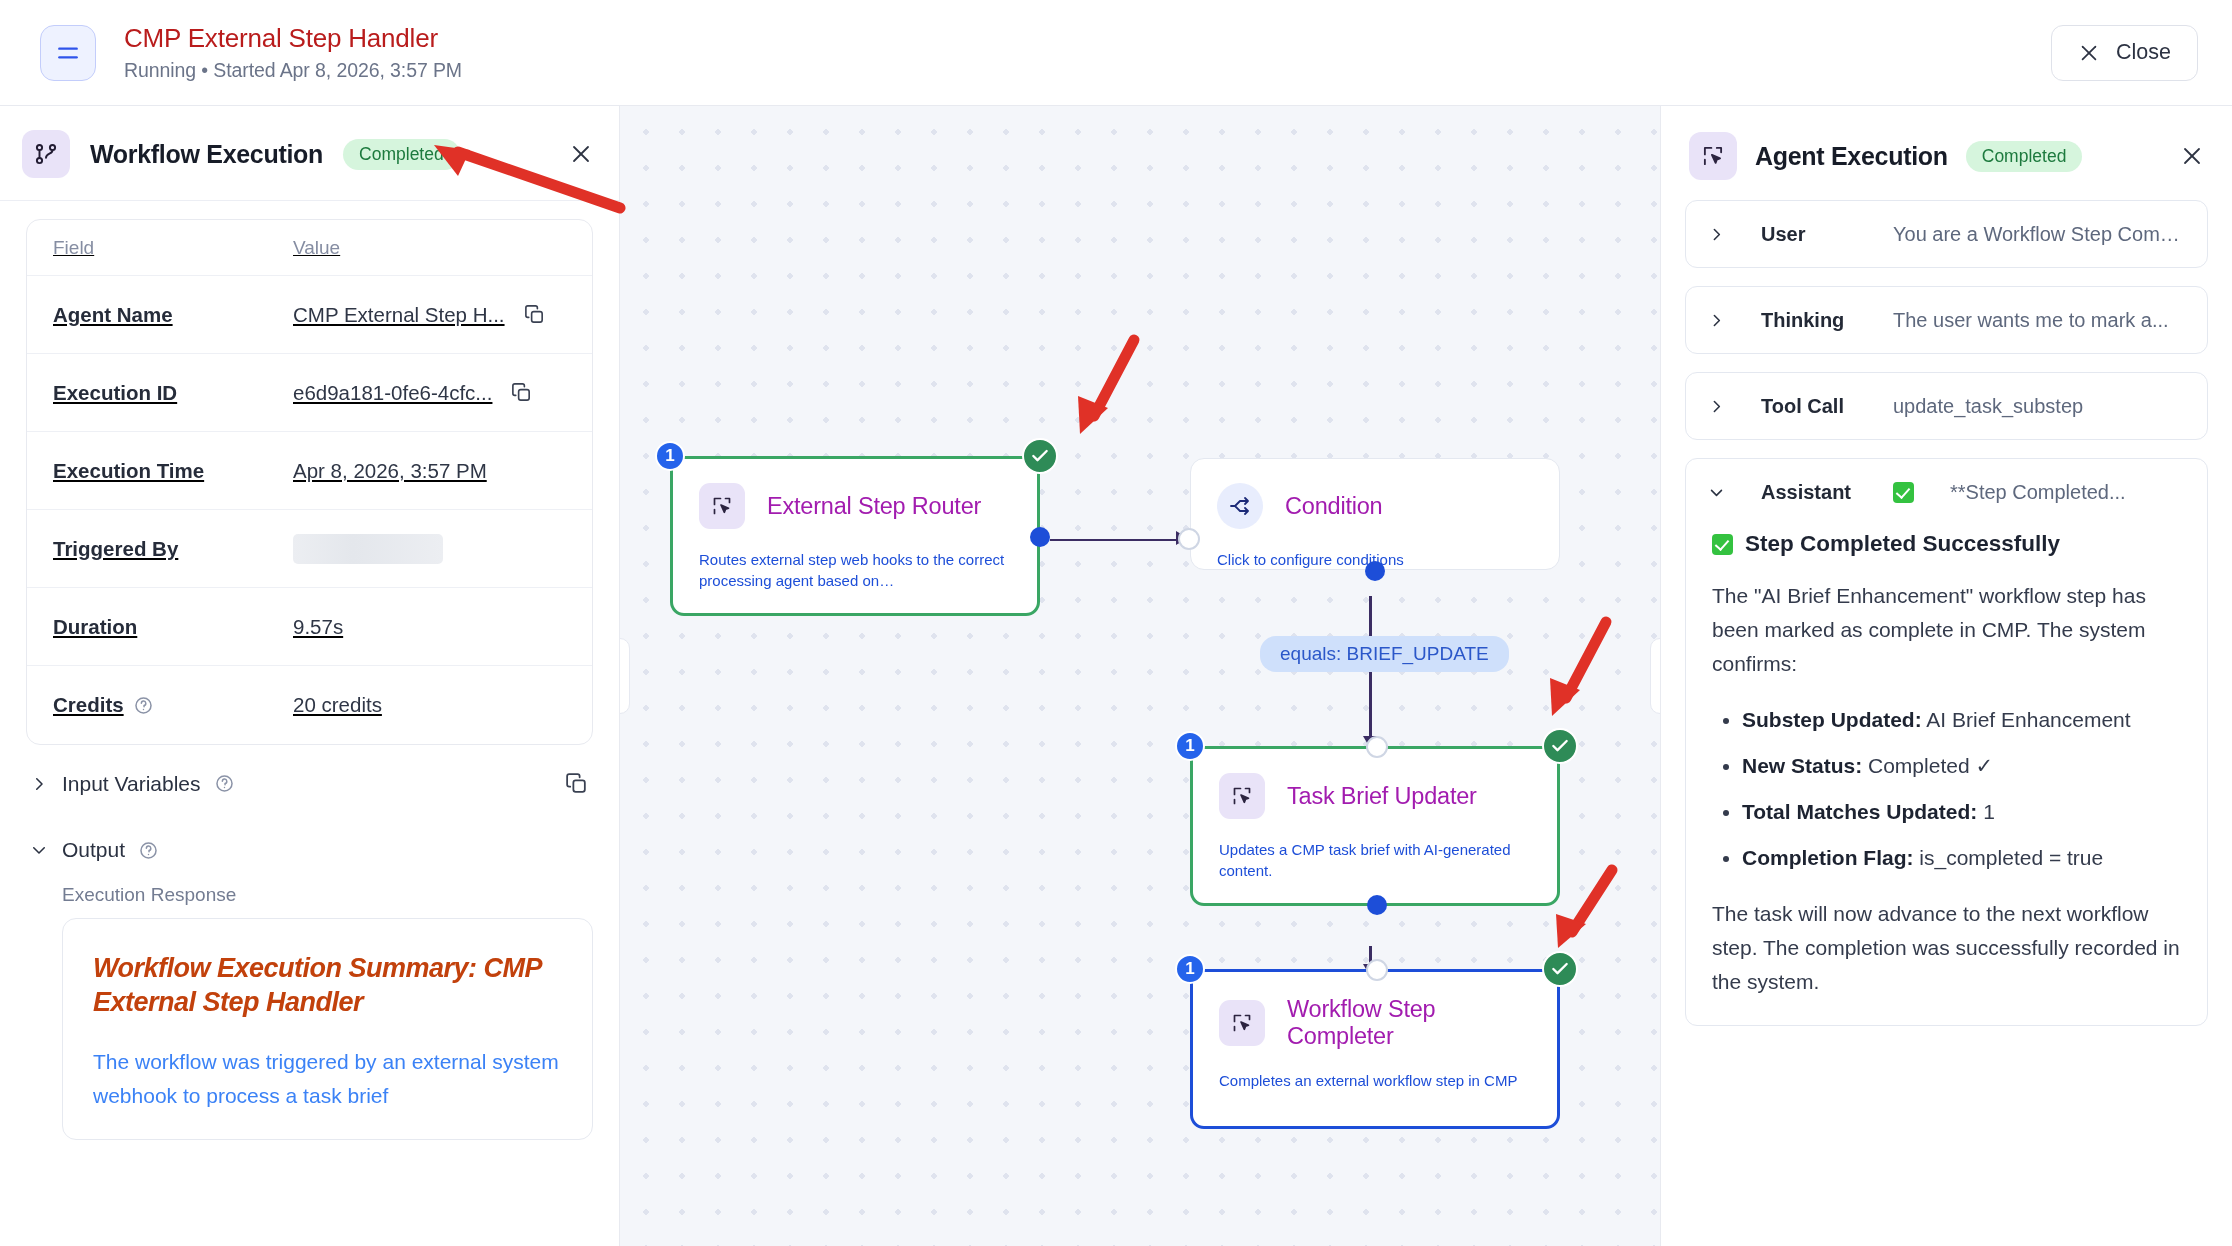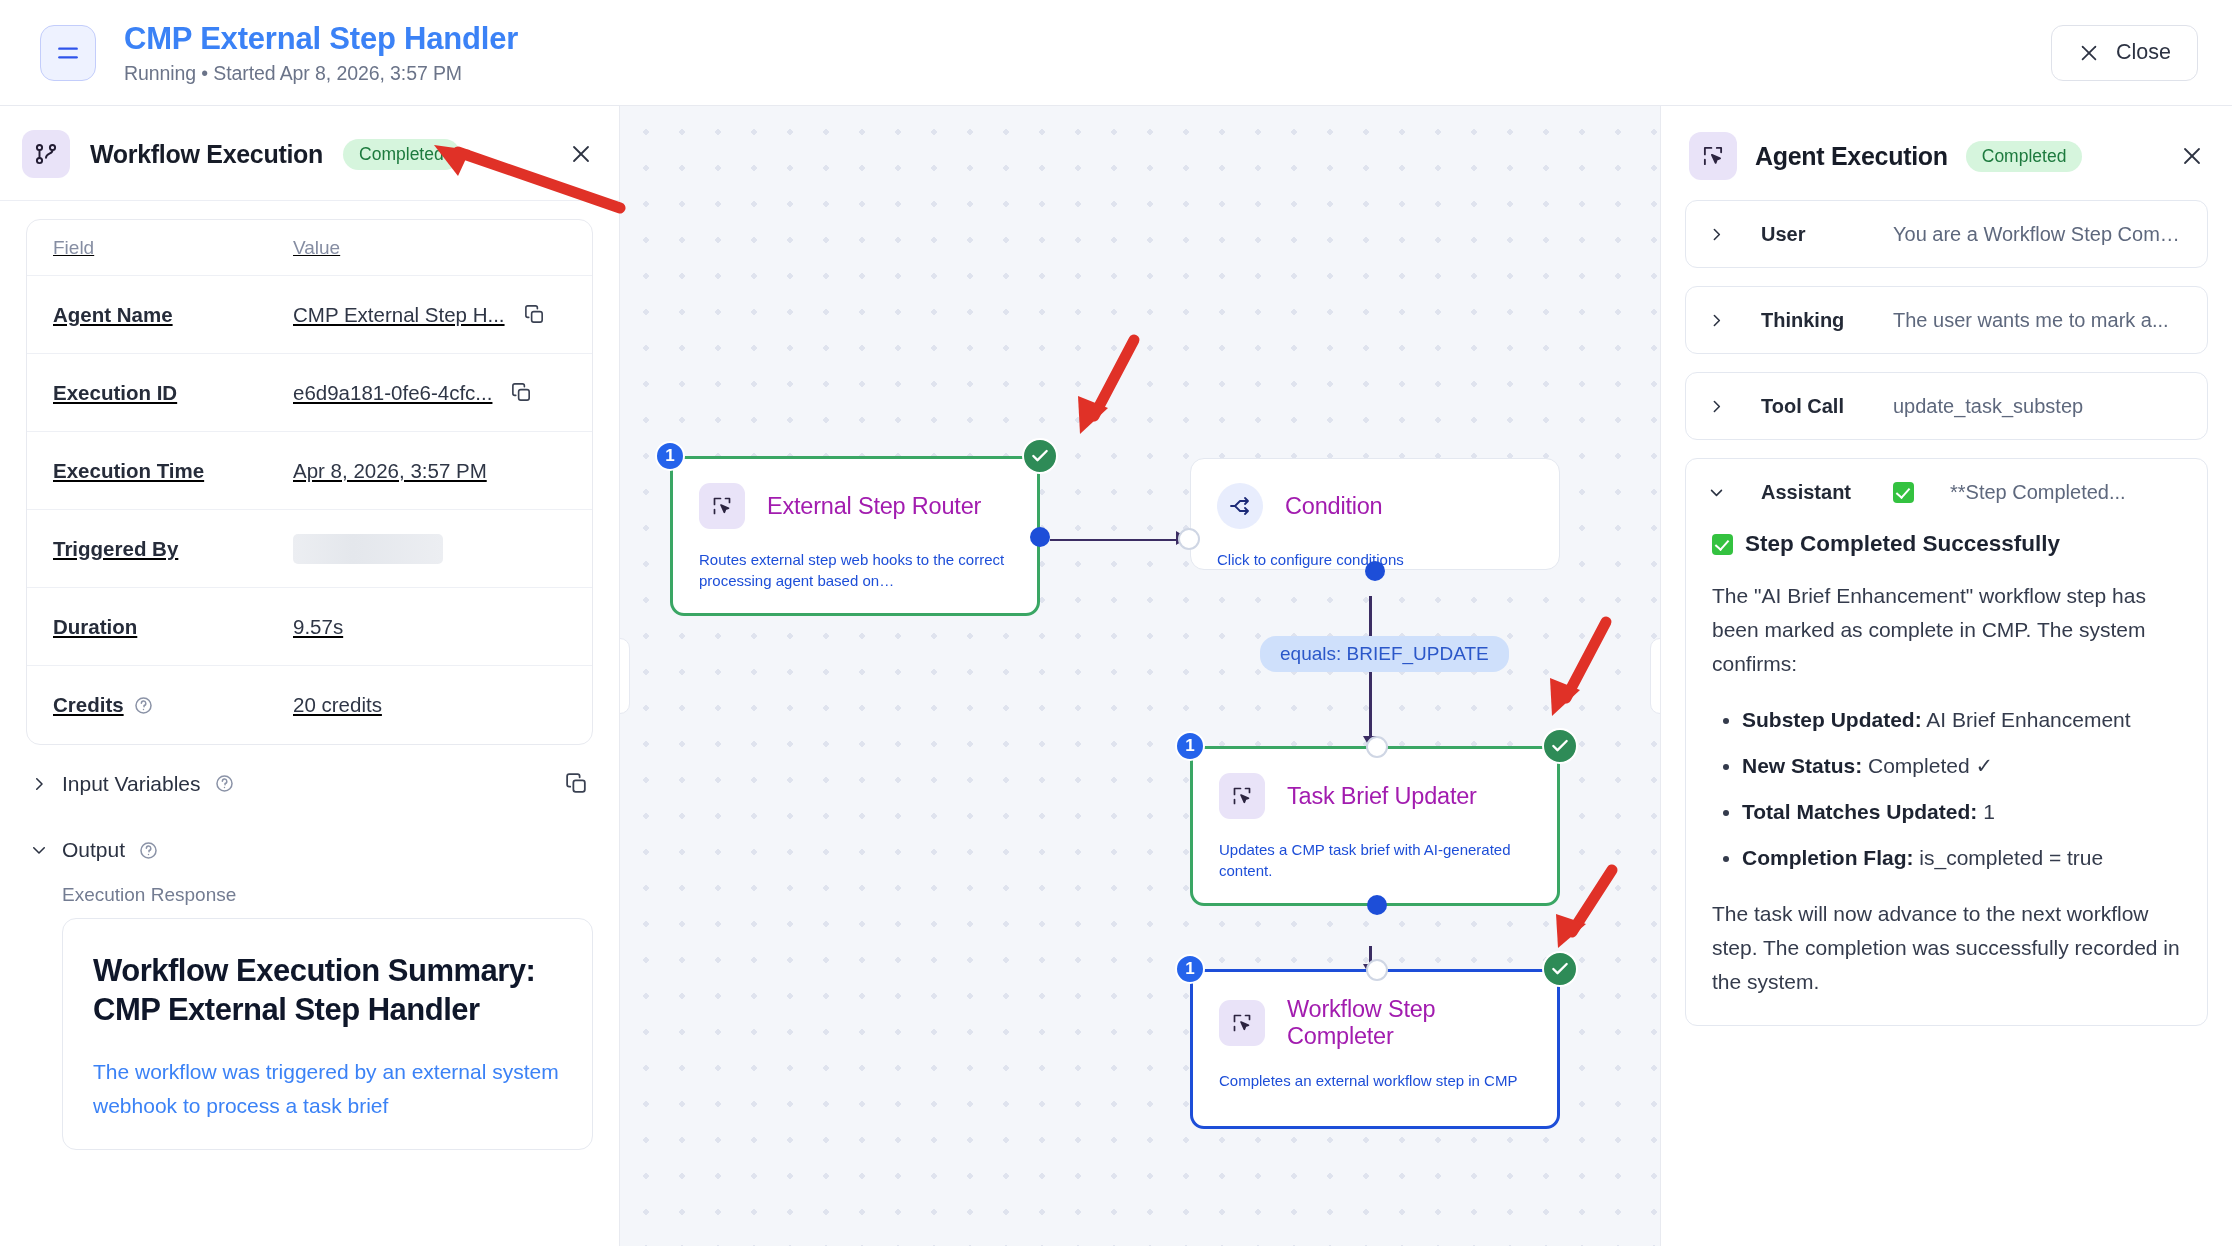--- a/index.html
+++ b/index.html
@@ -21,21 +21,21 @@
     background: #fff;
     position: relative; z-index: 5;
   }
   .app-icon {
     width: 56px; height: 56px; border-radius: 14px;
     background: #eef2ff; border: 1.5px solid #c3cdfb;
     display: flex; align-items: center; justify-content: center;
     flex: 0 0 56px;
   }
   .topbar-texts { margin-left: 28px; display: flex; flex-direction: column; gap: 5px; }
-  .topbar-title { font-size: 31px; font-weight: 700; color: #3b82f6; letter-spacing: -0.2px; }
+  .topbar-title { font-size: 26px; font-weight: 400; color: #b91c1c; letter-spacing: -0.2px; }
   .topbar-sub { font-size: 19.5px; color: #6b7489; letter-spacing: -0.1px;}
   .topbar-spacer { flex: 1; }
   .close-btn {
     display: flex; align-items: center; gap: 16px;
     height: 56px; padding: 0 26px;
     border: 1px solid #dfe2ea; border-radius: 12px;
     background: #fff; color: #2c3242; font-size: 21.5px;
     cursor: pointer;
   }
 
@@ -85,21 +85,21 @@
     cursor: pointer;
   }
   .collapse-row .spacer { flex: 1; }
   .q-ic { color: #8b93a7; display: inline-flex; }
   .sub-label { font-size: 19px; color: #737c92; padding: 14px 4px 12px 36px; }
 
   .output-card {
     margin-left: 36px; border: 1px solid #e6e9f0; border-radius: 14px;
     padding: 32px 30px 26px 30px; background: #fff;
   }
-  .out-h1 { font-size: 31px; line-height: 1.26; font-weight: 700; color: #0f172a; letter-spacing: -0.5px; }
+  .out-h1 { font-size: 27px; line-height: 1.26; font-weight: 700; color: #c2410c; letter-spacing: -0.5px; font-style: italic; }
   .out-p { margin-top: 26px; font-size: 21px; line-height: 1.62; color: #3b82f6; }
 
   
   .canvas {
     flex: 1; position: relative; overflow: hidden;
     background-color: #f4f6fa;
     background-image: radial-gradient(#dfe3ee 2.6px, transparent 2.7px);
     background-size: 36px 36px; background-position: 8px 8px;
   }
   .node {

